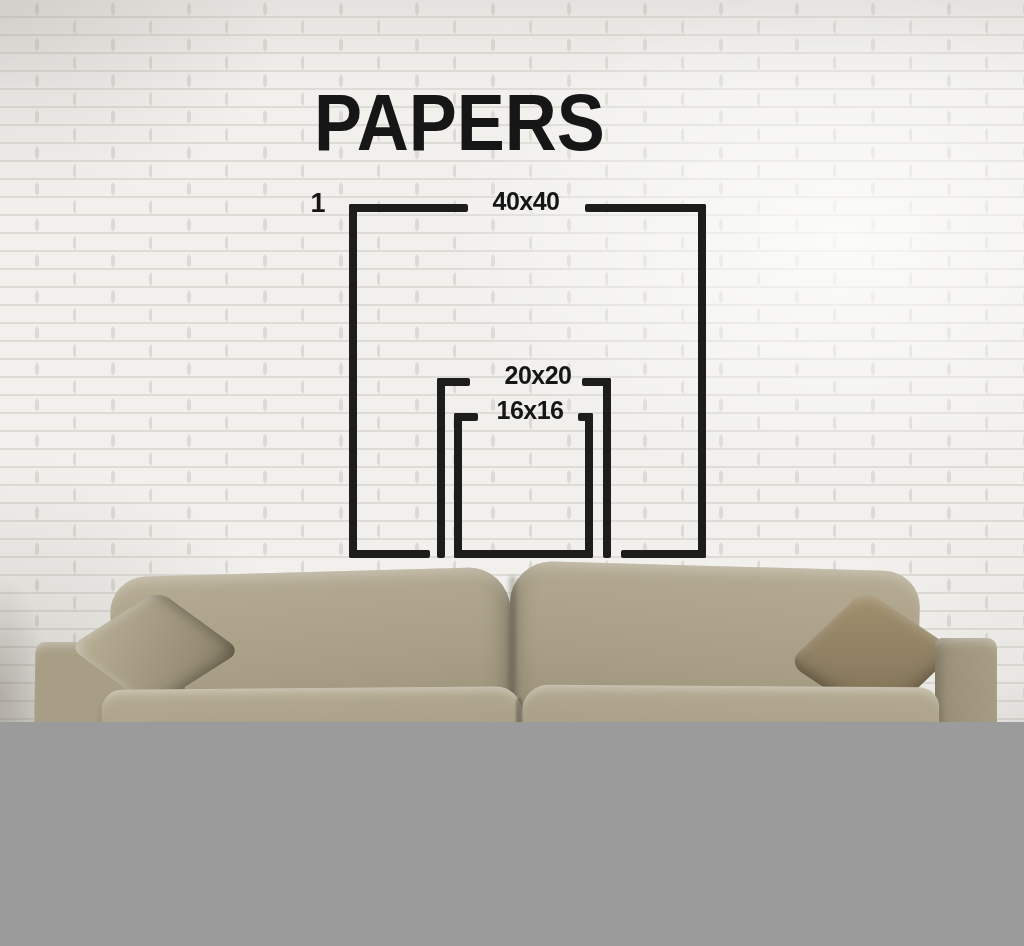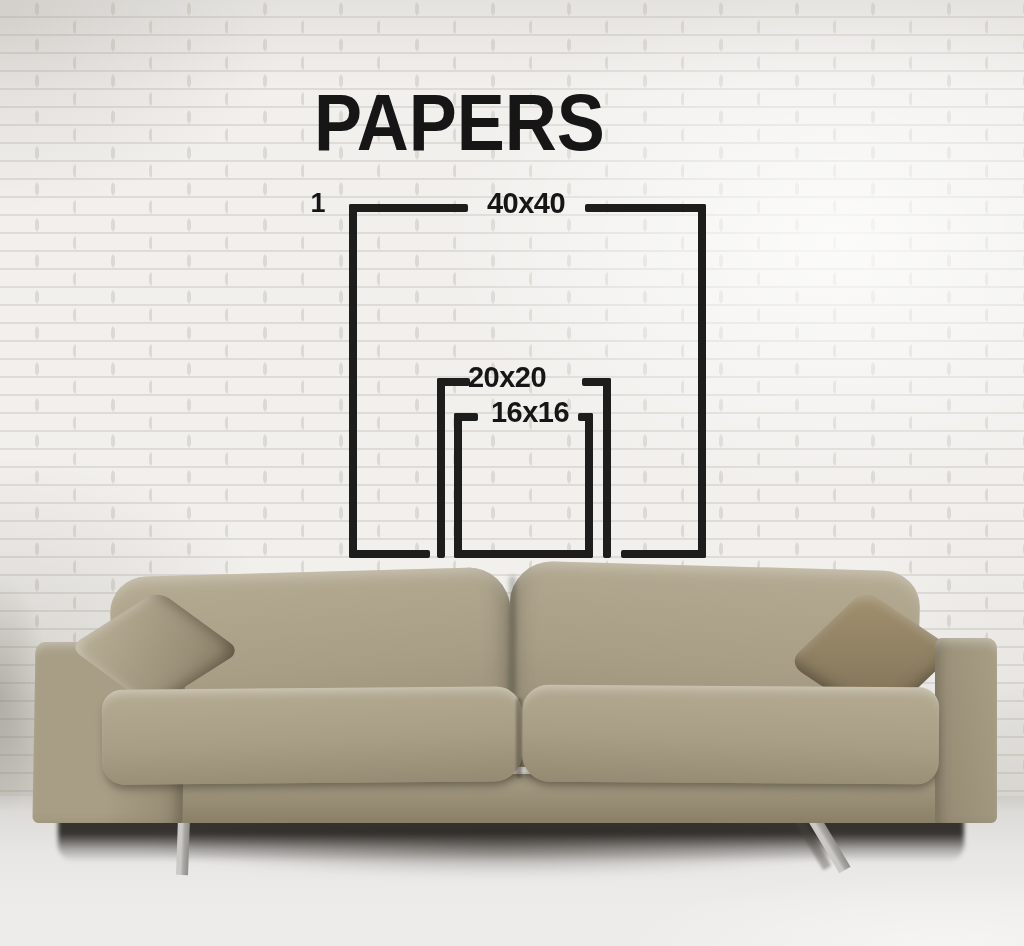--- a/index.html
+++ b/index.html
@@ -1,16 +1,16 @@
 <!DOCTYPE html>
 <html style="--wall: #f1f0ed; --wall-mortar: #c9c5bd; --floor: #edecea; --sofa-light: #b5ab93; --sofa: #a89e86; --sofa-dark: #948a72; --base-dark: #8a8068; --pillow-left: #9a9078; --pillow-right: #8e7f62; --leg: #cbc9c5; --leg-dark: #8f8d89; --shadow: #2e2b26; --line: #1d1d1b; --text: #161616;"><head>
 <meta charset="utf-8">
 <style>
   html,body{margin:0;padding:0;background:#9b9b9b;}
-  .scene{position:relative;width:1024px;height:946px;overflow:hidden;
+  .scene{position:relative;width:1024px;height:722px;overflow:hidden;
          font-family:"Liberation Sans","DejaVu Sans",sans-serif;}
   .scene *{position:absolute;box-sizing:border-box;}
 
   
   .wall{left:0;top:0;width:1024px;height:798px;
     background-color:var(--wall,#f1f0ed);
     background-image:
       radial-gradient(55% 45% at 82% 30%, rgba(255,255,255,.75), rgba(255,255,255,0) 70%),
       radial-gradient(40% 35% at 0% 2%, rgba(141,137,129,.22), rgba(141,137,129,0) 70%),
       radial-gradient(45% 50% at 0% 92%, rgba(120,113,100,.28), rgba(120,113,100,0) 70%),
@@ -27,21 +27,21 @@
     background:
       radial-gradient(45% 70% at 92% 100%, rgba(255,255,255,.45), rgba(255,255,255,0) 70%),
       linear-gradient(180deg,#cdccc9 0px,#dcdbd8 16px,#e7e6e4 55px,var(--floor,#edecea) 110px);}
 
   
   .title{left:314px;top:83px;margin:0;font-size:80px;line-height:1;font-weight:800;
          letter-spacing:0;transform:scaleX(.9);transform-origin:left top;
          color:var(--text,#161616);}
   .diagram{left:0;top:0;width:1024px;height:946px;z-index:3;}
   .seg{background:var(--line,#1d1d1b);border-radius:2px;}
-  .slabel{font-size:29px;line-height:1;font-weight:800;letter-spacing:-.5px;
+  .slabel{font-size:25px;line-height:1;font-weight:800;letter-spacing:-.5px;
           text-align:center;color:var(--text,#161616);}
   .idx{font-size:27px;line-height:1;font-weight:800;text-align:center;color:var(--text,#161616);}
 
   
   .sofa{left:30px;top:558px;width:965px;height:335px;z-index:20;}
   .fab{background-image:
       repeating-linear-gradient(90deg, rgba(255,255,255,.05) 0 1px, rgba(0,0,0,0) 1px 3px),
       repeating-linear-gradient(0deg, rgba(0,0,0,.045) 0 1px, rgba(0,0,0,0) 1px 3px);}
   .backL{left:82px;top:14px;width:400px;height:200px;z-index:1;transform:rotate(-1.6deg);
     border-radius:36px 42px 14px 14px;
@@ -119,21 +119,21 @@
       <div class="seg" style="left:349px;top:550px;width:81px;height:8px"></div>
       <div class="seg" style="left:621px;top:550px;width:85px;height:8px"></div>
       <span class="slabel" style="left:456px;top:189px;width:140px">40x40</span>
     </div>
 
     <div>
       <div class="seg" style="left:437px;top:378px;width:33px;height:8px"></div>
       <div class="seg" style="left:582px;top:378px;width:29px;height:8px"></div>
       <div class="seg" style="left:437px;top:378px;width:8px;height:180px"></div>
       <div class="seg" style="left:603px;top:378px;width:8px;height:180px"></div>
-      <span class="slabel" style="left:437px;top:363px;width:140px">20x20</span>
+      <span class="slabel" style="left:468px;top:363px;width:140px">20x20</span>
     </div>
 
     <div>
       <div class="seg" style="left:454px;top:413px;width:24px;height:8px"></div>
       <div class="seg" style="left:578px;top:413px;width:15px;height:8px"></div>
       <div class="seg" style="left:454px;top:413px;width:8px;height:145px"></div>
       <div class="seg" style="left:585px;top:413px;width:8px;height:145px"></div>
       <div class="seg" style="left:454px;top:550px;width:139px;height:8px"></div>
       <span class="slabel" style="left:460px;top:398px;width:140px">16x16</span>
     </div>

